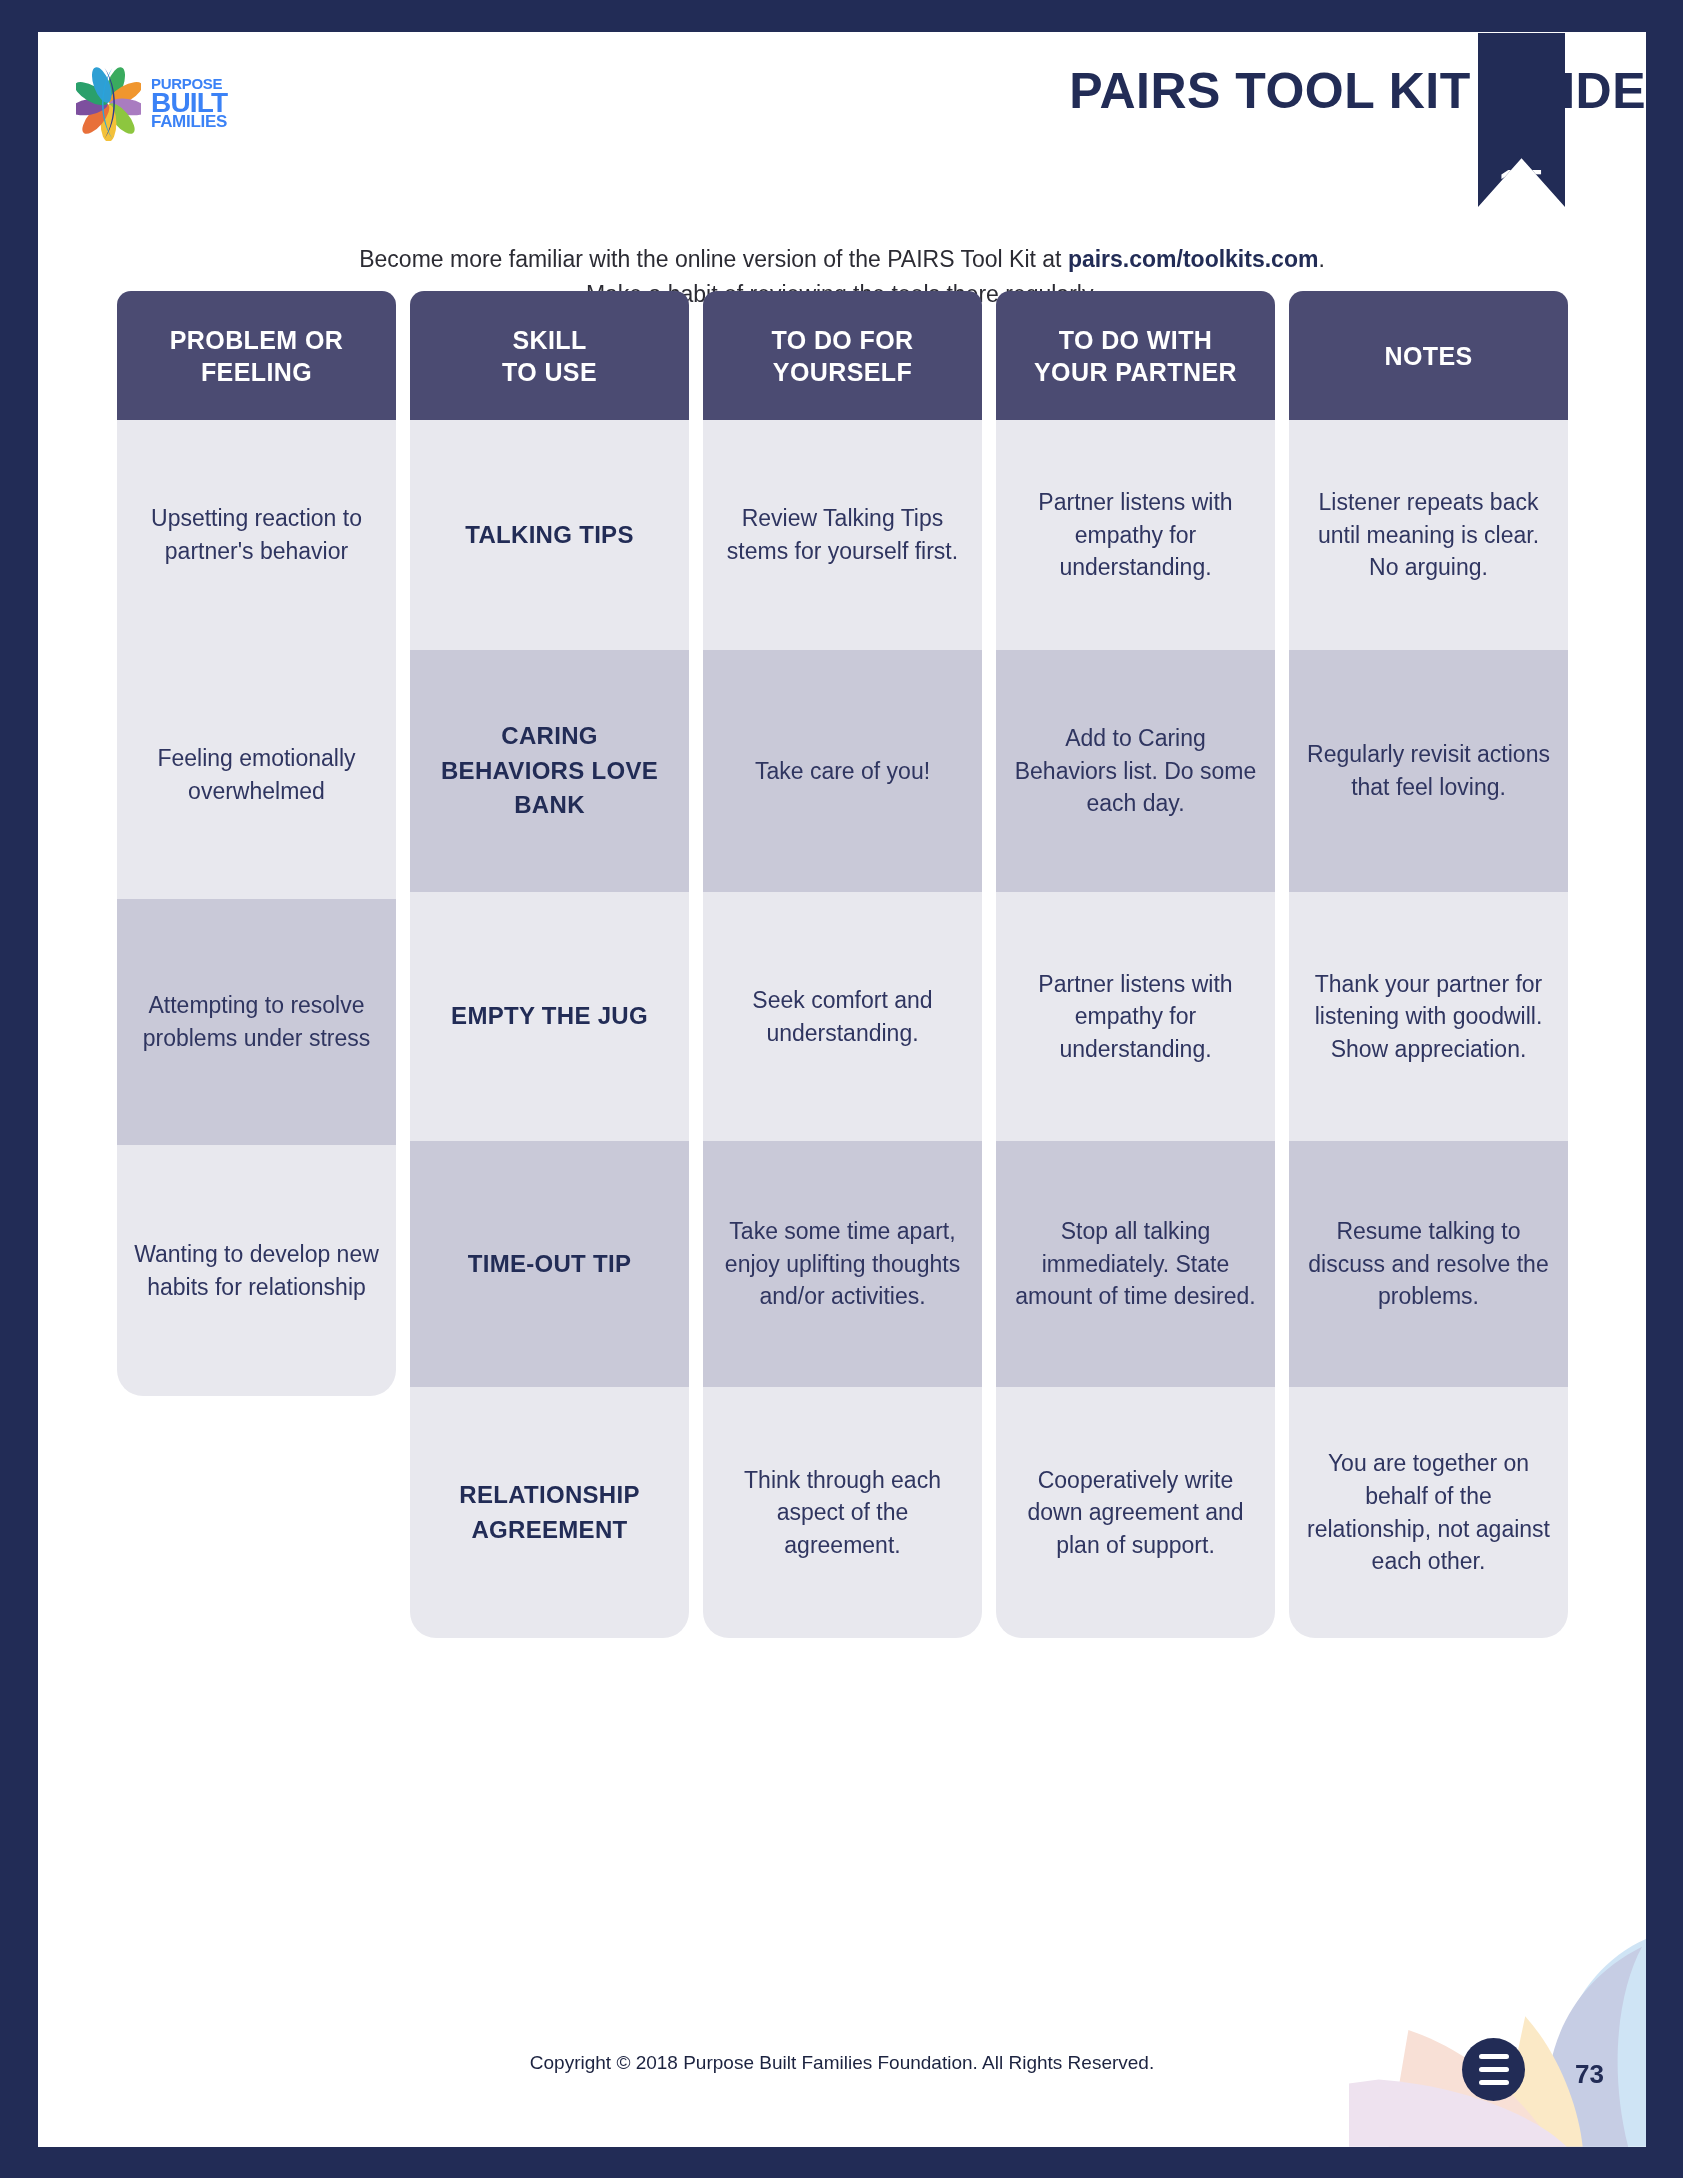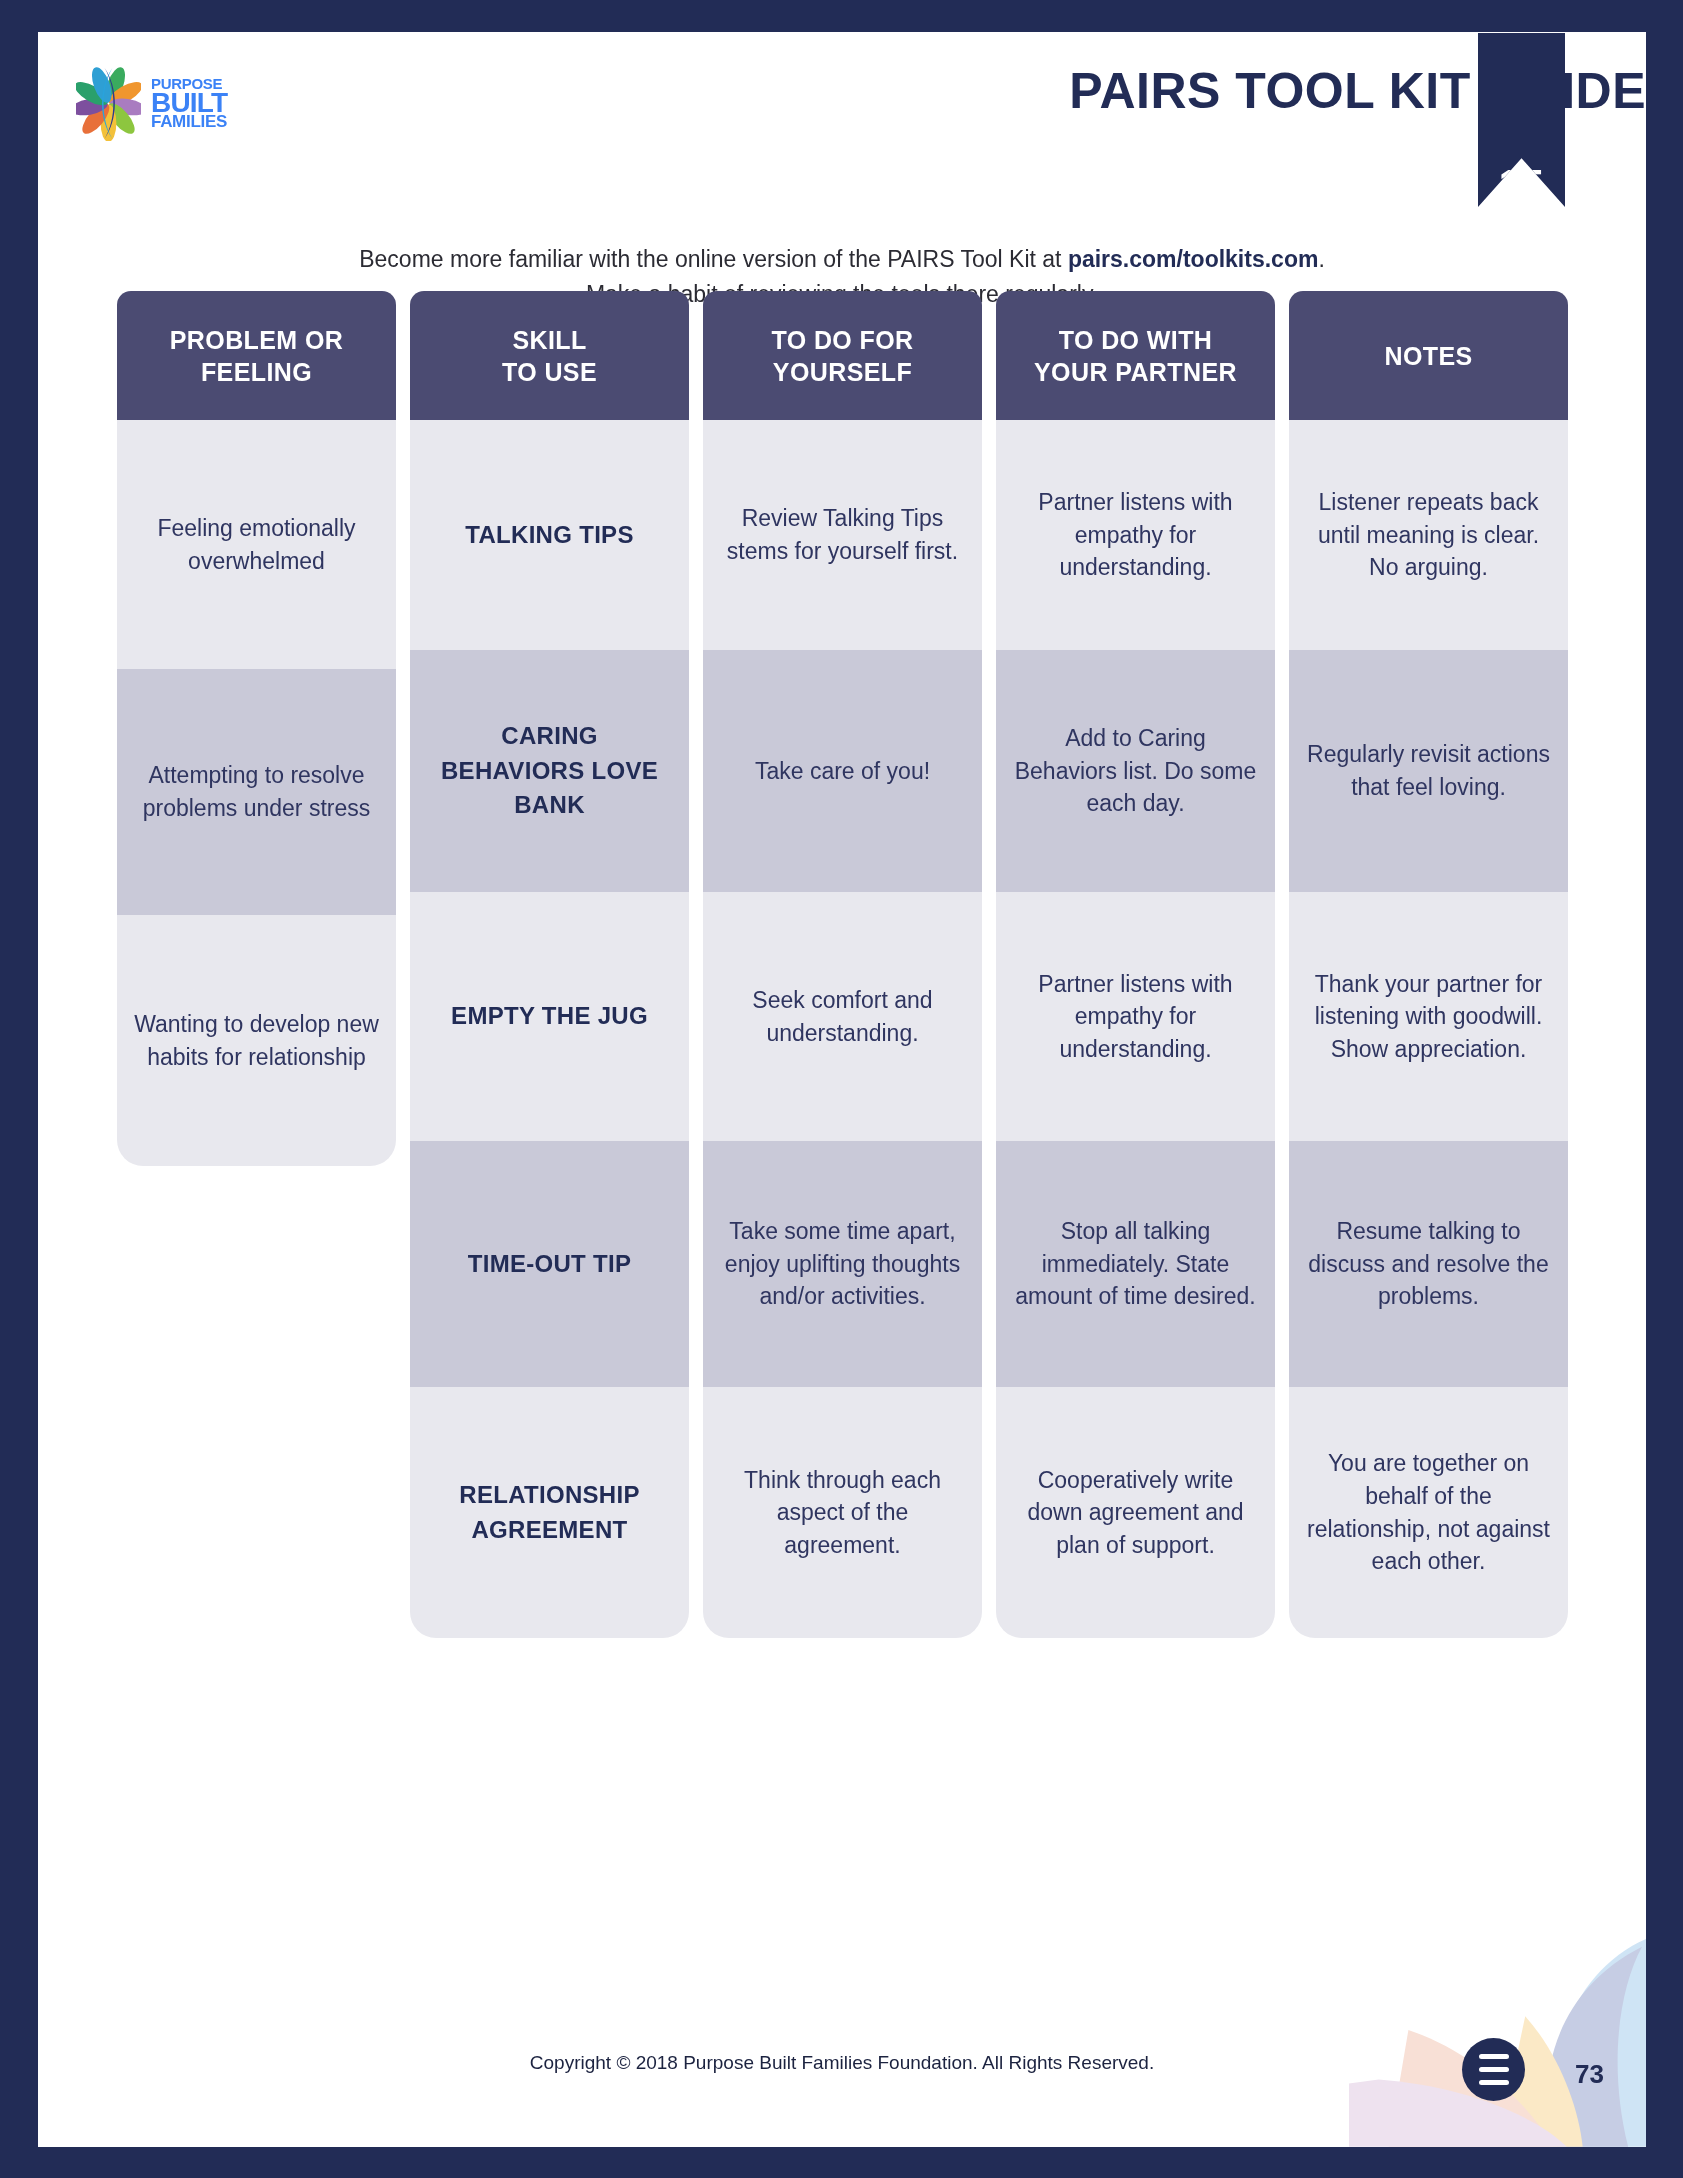--- a/index.html
+++ b/index.html
@@ -232,20 +232,21 @@
 
   <div class="subtitle">
     <span>Become more familiar with the online version of the PAIRS Tool Kit at </span><b>pairs.com/toolkits.com</b><span>.</span><br>
     <span>Make a habit of reviewing the tools there regularly.</span>
   </div>
 
   <div class="table-wrap">
     <div class="table" id="table-grid">
         <div class="col">
           <div class="col-head">PROBLEM OR<br>FEELING</div>
+          <div class="cell light r0">Upsetting reaction to partner's behavior</div>
           <div class="cell light r2">Feeling emotionally overwhelmed</div>
           <div class="cell dark r3">Attempting to resolve problems under stress</div>
           <div class="cell light r4">Wanting to develop new habits for relationship</div>
         </div>
         <div class="spacer"></div>
         <div class="col">
           <div class="col-head">SKILL<br>TO USE</div>
           <div class="cell light r0 skill">TALKING TIPS</div>
           <div class="cell dark r1 skill">CARING BEHAVIORS LOVE BANK</div>
           <div class="cell light r2 skill">EMPTY THE JUG</div>

